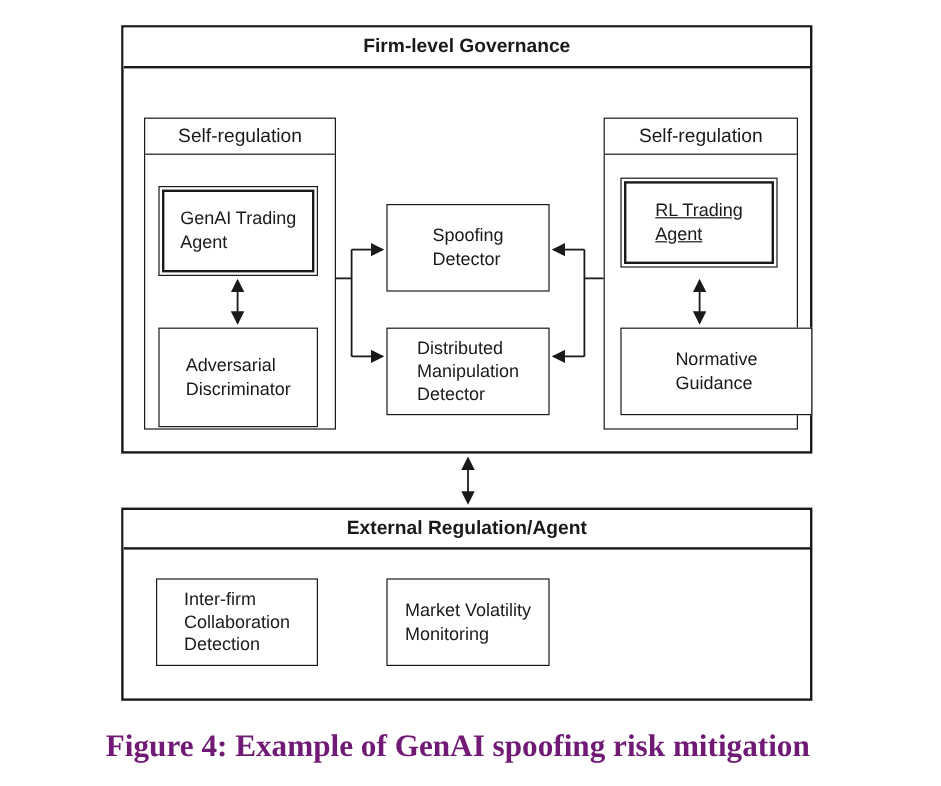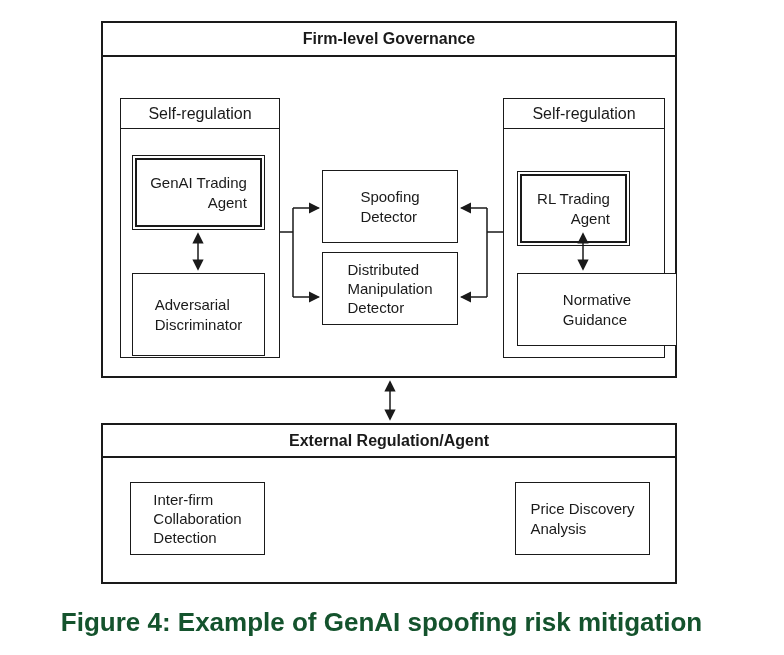--- a/index.html
+++ b/index.html
@@ -63,42 +63,42 @@
     background: #ffffff;
   }
   .double-box-inner {
     box-sizing: border-box;
     width: 100%;
     height: 100%;
     border: 2px solid #1a1a1a;
     display: flex;
     align-items: center;
     justify-content: center;
-    text-align: right;
+    text-align: left;
     font-size: 15px;
     line-height: 1.28;
     white-space: pre-line;
   }
   .connector-layer {
     position: absolute;
     left: 0; top: 0;
     width: 784px;
     height: 655px;
     pointer-events: none;
   }
   .caption {
     position: absolute;
     left: 0;
     top: 607px;
     width: 763px;
     text-align: center;
-    font-family: Liberation Sans, sans-serif;
+    font-family: Liberation Serif, serif;
     font-weight: bold;
     font-size: 26px;
-    color: #14532d;
+    color: #701a75;
   }
 </style>
 </head>
 <body>
 
 <div class="canvas">
 
   <div class="abs section-box" style="left:101px; top:21px; width:576px; height:357px;">
     <div class="section-header" style="height:34px;">Firm-level Governance</div>
   </div>
@@ -111,45 +111,45 @@
     <div class="double-box-inner">GenAI Trading
 Agent</div>
   </div>
 
   <div class="abs node-box" style="left:132px; top:273px; width:133px; height:83px;">Adversarial
 Discriminator</div>
 
   <div class="abs node-box" style="left:322px; top:170px; width:136px; height:73px;">Spoofing
 Detector</div>
 
-  <div class="abs node-box" style="left:322px; top:252px; width:136px; height:73px;">Distributed
+  <div class="abs node-box" style="left:322px; top:273px; width:136px; height:73px;">Distributed
 Manipulation
 Detector</div>
 
   <div class="abs group-box" style="left:503px; top:98px; width:162px; height:260px;">
     <div class="group-header" style="height:30px;">Self-regulation</div>
   </div>
 
-  <div class="abs double-box" style="left:517px; top:171px; width:113px; height:75px;">
+  <div class="abs double-box" style="left:517px; top:148px; width:131px; height:75px;text-decoration:underline;">
     <div class="double-box-inner">RL Trading
 Agent</div>
   </div>
 
   <div class="abs node-box" style="left:517px; top:273px; width:160px; height:73px;">Normative
 Guidance</div>
 
   <div class="abs section-box" style="left:101px; top:423px; width:576px; height:161px;">
     <div class="section-header" style="height:33px;">External Regulation/Agent</div>
   </div>
 
   <div class="abs node-box" style="left:130px; top:482px; width:135px; height:73px;">Inter-firm
 Collaboration
 Detection</div>
-  <div class="abs node-box" style="left:515px; top:482px; width:135px; height:73px;">Price Discovery
-Analysis</div>
+  <div class="abs node-box" style="left:322px; top:482px; width:136px; height:73px;">Market Volatility
+Monitoring</div>
 
   <svg class="connector-layer" viewBox="0 0 784 655" xmlns="http://www.w3.org/2000/svg">
     <defs>
       <marker id="ah" viewBox="0 0 10 10" refX="8.5" refY="5" markerWidth="7.5" markerHeight="7.5" orient="auto-start-reverse">
         <path d="M0,0 L10,5 L0,10 Z" fill="#1a1a1a"></path>
       </marker>
     </defs>
     <g stroke="#1a1a1a" stroke-width="1.5" fill="none">
 
       <line x1="198" y1="234" x2="198" y2="269" marker-start="url(#ah)" marker-end="url(#ah)"></line>

